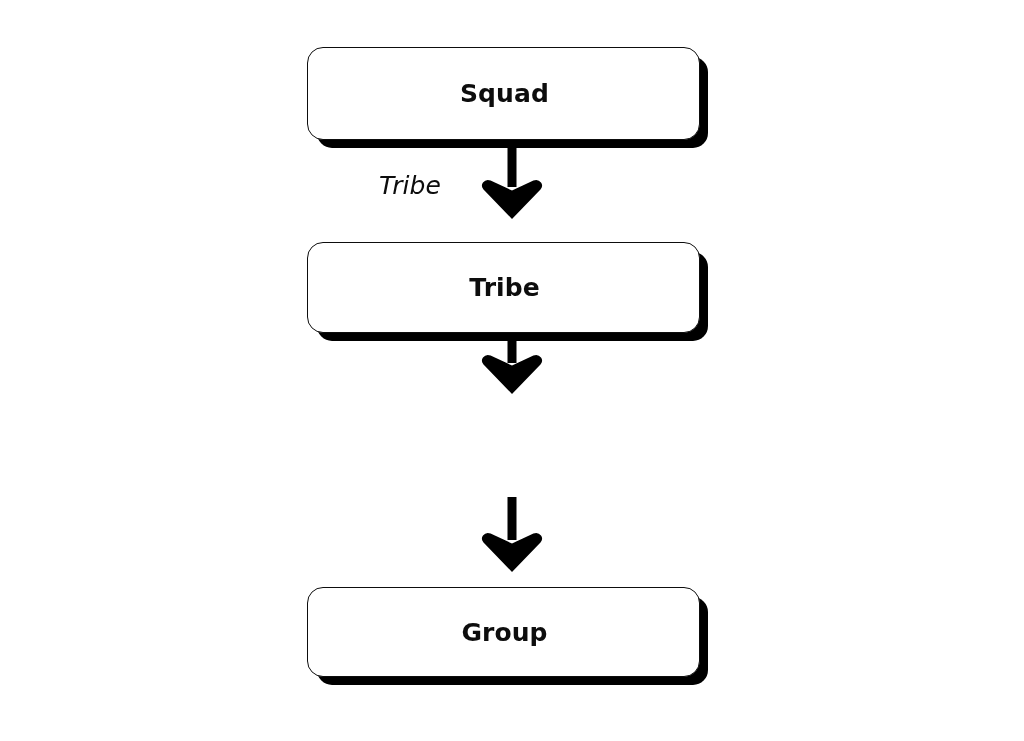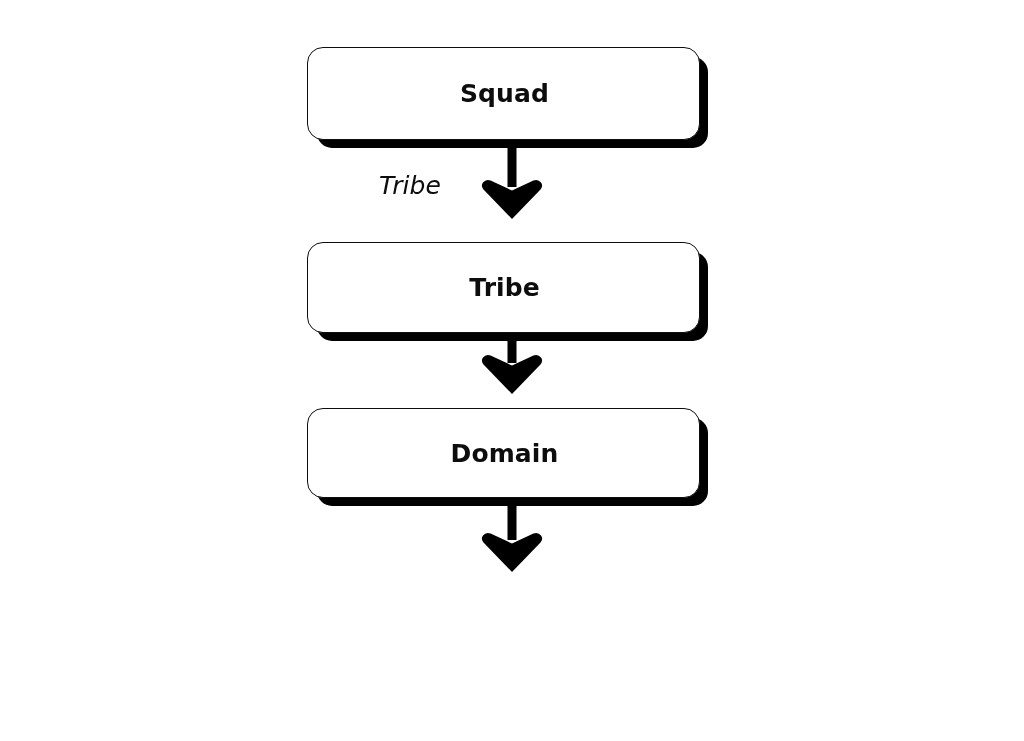--- a/index.html
+++ b/index.html
@@ -135,20 +135,20 @@
   </svg>
 
   <div id="node-squad" class="node">
     <span class="node-label">Squad</span>
   </div>
 
   <div id="node-tribe" class="node">
     <span class="node-label">Tribe</span>
   </div>
 
-  <div id="node-domain" class="node">
-    <span class="node-label">Domain</span>
+
+  <div id="node-group" class="node">
+    <span class="node-label">Group</span>
   </div>
-
 
   <div id="edge-label-parent" class="edge-label">Tribe</div>
 
 </div>
 
 </body></html>

